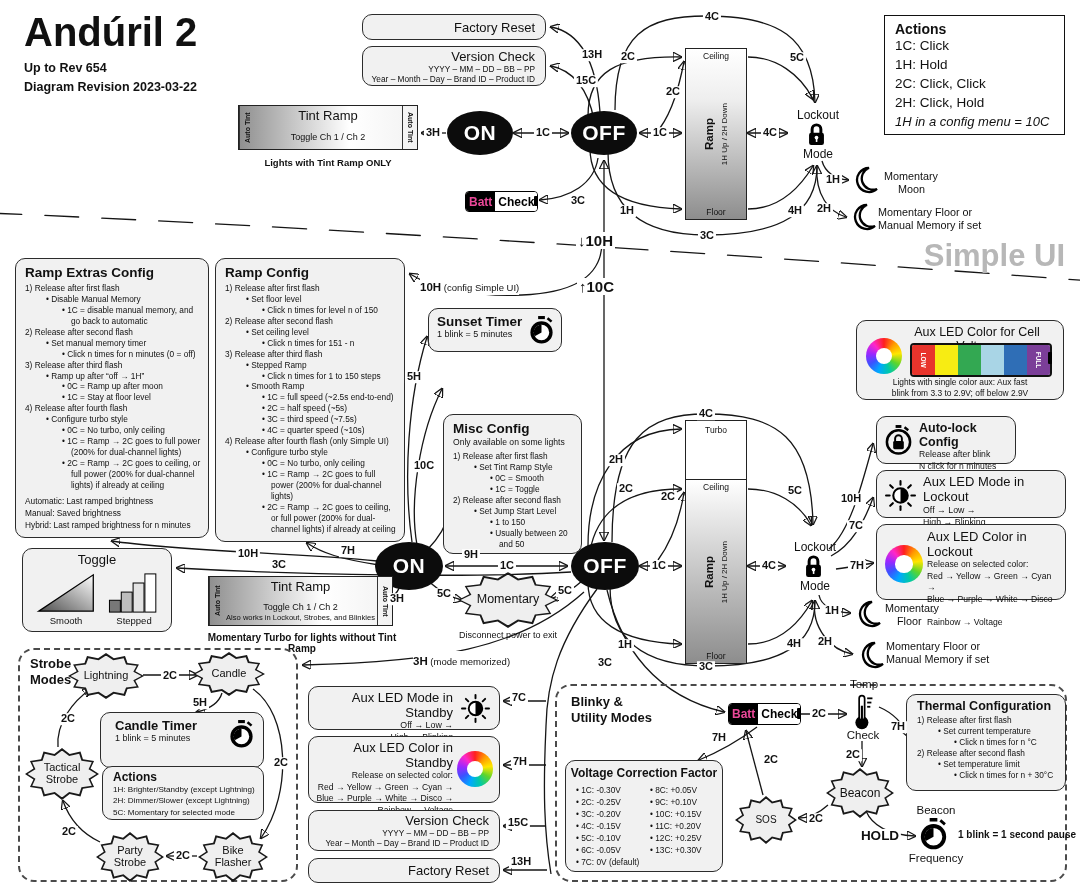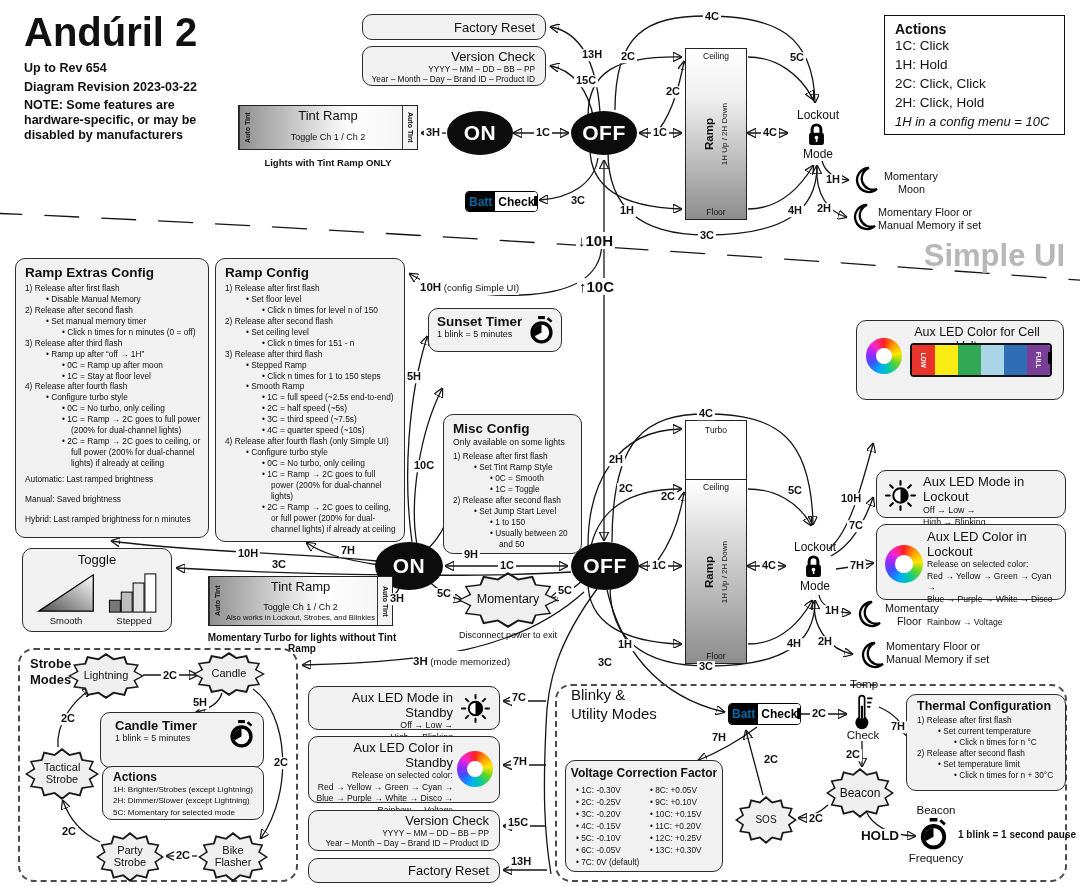--- a/index.html
+++ b/index.html
@@ -12,42 +12,42 @@
   .alabel{position:absolute;background:#fff;padding:0 2px;font-weight:bold;font-size:11px;line-height:1.05;white-space:nowrap;transform:translate(-50%,-50%)}
   .alabel.lg{font-size:13.5px}
   .nlbl{position:absolute;background:#fff;white-space:nowrap}
   .nlbl .b{font-weight:bold;font-size:11.5px}
   .nlbl .s{font-size:9.5px}
   .ptitle{font-weight:bold;font-size:13.5px;margin:0 0 3px 0}
   .pl{font-size:8.3px;line-height:1.32}
   .pl.n{padding-left:15px;text-indent:-15px}
   .pl.b1{padding-left:30px;text-indent:-9px}
   .pl.b2{padding-left:46px;text-indent:-9px}
-  .pl.f{margin-top:9px}
+  .pl.f{margin-top:1px}
   .pl.f0{margin-top:5px}
   .rightbox{text-align:right}
   .vt{writing-mode:vertical-rl;transform:rotate(180deg)}
   .vt2{writing-mode:vertical-rl}
   .rampbar{position:absolute;border:1.2px solid #222;background:linear-gradient(180deg,#ffffff 0%,#eeeeee 30%,#8d8d8d 100%)}
   .rampbar2{position:absolute;border:1.2px solid #222;background:#fff}
   .r2grad{position:absolute;left:0;right:0;top:58px;bottom:0;background:linear-gradient(180deg,#ffffff 0%,#8d8d8d 100%);border-top:1.1px solid #222}
   .rlab{position:absolute;left:0;right:0;text-align:center;font-size:8.5px}
   .vwrap{position:absolute;left:0;right:0;display:flex;justify-content:center;align-items:center;gap:5px}
   .rv1{font-size:11.5px;font-weight:bold}
   .rv2{font-size:8px}
   .tintbox{position:absolute;box-sizing:border-box;border:1.2px solid #222;background:linear-gradient(90deg,#8f8f8f 0%,#ffffff 62%,#f2f2f2 100%)}
   .tside{position:absolute;top:0;bottom:0;width:14px;display:flex;align-items:center;justify-content:center;font-size:7px;font-weight:bold}
   .tside.l{left:0;border-right:1px solid #333}
   .tside.r{right:0;border-left:1px solid #333}
   .tmain{position:absolute;left:15px;right:15px;top:2px;text-align:center}
   .ttitle{font-size:13px}
   .tsub{font-size:9px;margin-top:9px}
   .textra{font-size:7.6px;margin-top:1px}
   .batt{position:absolute;display:flex;align-items:stretch;border:1.6px solid #000;border-radius:4px;overflow:hidden;background:#fff;box-sizing:border-box}
-  .batt .b1{background:#000;color:#0369a1;font-weight:bold;font-size:12px;display:flex;align-items:center;padding:0 3px}
+  .batt .b1{background:#000;color:#ec4899;font-weight:bold;font-size:12px;display:flex;align-items:center;padding:0 3px}
   .batt .b2{color:#000;font-weight:bold;font-size:12px;display:flex;align-items:center;padding:0 3px;background:#fff}
   .nub{position:absolute;background:#000;border-radius:1px}
   .wheel{position:absolute;border-radius:50%;background:conic-gradient(#ff1f1f,#ff9a00,#ffe600,#5fd52a,#00c9a7,#00a8ff,#3b52ff,#9b27ff,#ff27c8,#ff1f1f)}
   .wheel>span{position:absolute;left:27%;top:27%;width:46%;height:46%;background:#fff;border-radius:50%}
   .vbar{position:absolute;display:flex;border:2.2px solid #111;border-radius:4px;overflow:hidden}
   .vseg{flex:1;position:relative}
   .vseg .vlab{position:absolute;left:50%;top:50%;transform:translate(-50%,-50%);color:#fff;font-size:6.5px;font-weight:bold;writing-mode:vertical-rl}
   .burst{position:absolute;background:#1a1a1a;clip-path:polygon(100% 50%,88.6% 60.4%,93.3% 75%,78.3% 78.3%,75% 93.3%,60.4% 88.6%,50% 100%,39.6% 88.6%,25% 93.3%,21.7% 78.3%,6.7% 75%,11.4% 60.4%,0% 50%,11.4% 39.6%,6.7% 25%,21.7% 21.7%,25% 6.7%,39.6% 11.4%,50% 0%,60.4% 11.4%,75% 6.7%,78.3% 21.7%,93.3% 25%,88.6% 39.6%)}
   .burst>.bin{position:absolute;left:2.6px;top:2.6px;right:2.6px;bottom:2.6px;background:#efefef;clip-path:polygon(100% 50%,88.6% 60.4%,93.3% 75%,78.3% 78.3%,75% 93.3%,60.4% 88.6%,50% 100%,39.6% 88.6%,25% 93.3%,21.7% 78.3%,6.7% 75%,11.4% 60.4%,0% 50%,11.4% 39.6%,6.7% 25%,21.7% 21.7%,25% 6.7%,39.6% 11.4%,50% 0%,60.4% 11.4%,75% 6.7%,78.3% 21.7%,93.3% 25%,88.6% 39.6%);display:flex;flex-direction:column;align-items:center;justify-content:center;font-size:11px;line-height:1.08;text-align:center}
   .dashpanel{position:absolute;border:2px dashed #4a4a4a;border-radius:16px;box-sizing:border-box}
@@ -139,21 +139,20 @@
     <path d="M763,795 L746,731" marker-end="url(#ah)"></path>
     <path d="M862,741 L862,766" marker-end="url(#ah)"></path>
     <path d="M828,805 C817,815 807,818 799,818" marker-end="url(#ah)"></path>
     <path d="M866,811 C872,825 888,835 915,836" marker-end="url(#ah)"></path>
   </svg>
 
   <div class="abs" style="left:24px;top:12px;width:210px">
     <div style="font-size:40px;font-weight:bold;line-height:1">Andúril 2</div>
     <div style="font-size:12.5px;font-weight:bold;margin-top:9px">Up to Rev 654</div>
     <div style="font-size:12.5px;font-weight:bold;margin-top:5px">Diagram Revision 2023-03-22</div>
-    <div style="font-size:12.5px;font-weight:bold;margin-top:4px;line-height:1.18">NOTE: Some features are hardware-specific, or may be disabled by manufacturers</div>
   </div>
 
   <div class="abs" style="left:884px;top:15px;width:181px;height:120px;border:1.8px solid #111;background:#fff;padding:5px 10px">
     <div style="font-weight:bold;font-size:14px">Actions</div>
     <div>
 
     <div style="font-size:13.5px;line-height:1.4">1C: Click</div>
         <div style="font-size:13.5px;line-height:1.4">1H: Hold</div>
         <div style="font-size:13.5px;line-height:1.4">2C: Click, Click</div>
         <div style="font-size:13.5px;line-height:1.4">2H: Click, Hold</div>
@@ -231,20 +230,21 @@
   <div class="uibig" style="left:820px;top:238px;width:245px">Simple UI</div>
   <div class="swlabel" style="left:576px;top:232px">↓10H</div>
   <div class="swlabel" style="left:577px;top:278px">↑10C</div>
 
   <div class="rbox" style="left:15px;top:258px;width:194px;height:280px;padding:6px 6px 4px 9px">
     <div class="ptitle">Ramp Extras Config</div>
     <div>
 
     <div class="pl n">1)  Release after first flash</div>
         <div class="pl b1">•  Disable Manual Memory</div>
+        <div class="pl b2">•  1C = disable manual memory, and go back to automatic</div>
         <div class="pl n">2)  Release after second flash</div>
         <div class="pl b1">•  Set manual memory timer</div>
         <div class="pl b2">•  Click n times for n minutes (0 = off)</div>
         <div class="pl n">3)  Release after third flash</div>
         <div class="pl b1">•  Ramp up after “off → 1H”</div>
         <div class="pl b2">•  0C = Ramp up after moon</div>
         <div class="pl b2">•  1C = Stay at floor level</div>
         <div class="pl n">4)  Release after fourth flash</div>
         <div class="pl b1">•  Configure turbo style</div>
         <div class="pl b2">•  0C = No turbo, only ceiling</div>
@@ -328,22 +328,43 @@
         </div>
       <div class="vseg" id="vseg1" style="background: rgb(247, 236, 19);"></div>
       <div class="vseg" id="vseg2" style="background: rgb(51, 168, 82);"></div>
       <div class="vseg" id="vseg3" style="background: rgb(169, 213, 230);"></div>
       <div class="vseg" id="vseg4" style="background: rgb(47, 110, 182);"></div>
       <div class="vseg" id="vseg5" style="background: rgb(123, 62, 152);">
           <span class="vlab">FULL</span>
         </div>
     </div>
     <div class="nub" style="left:191px;top:31px;width:4px;height:12px"></div>
-  </div>
-
+    <div style="position:absolute;left:0;right:0;top:56px;text-align:center;font-size:8.4px;line-height:1.25">
+      <div>Lights with single color aux: Aux fast</div>
+      <div>blink from 3.3 to 2.9V; off below 2.9V</div>
+    </div>
+  </div>
+
+  <div class="rbox" style="left:876px;top:416px;width:140px;height:48px;padding:4px 6px 0 42px">
+    <span class="icon" style="left:7px;top:8px">
+      <svg width="29" height="31" viewBox="0 0 30 32">
+          <rect x="12" y="0" width="6" height="3" fill="#000"></rect>
+          <rect x="20.5" y="2.5" width="5" height="2.5" transform="rotate(38 23 4)" fill="#000"></rect>
+          <circle cx="15" cy="17.5" r="12" fill="none" stroke="#000" stroke-width="2.6"></circle>
+          <path d="M11.5,17 v-3 a3.5,3.5 0 0 1 7,0 v3" fill="none" stroke="#000" stroke-width="2"></path>
+          <rect x="9.5" y="16.5" width="11" height="8.5" rx="1.5" fill="#000"></rect>
+        </svg>
+    </span>
+    <div style="font-size:12.5px;font-weight:bold">Auto-lock Config</div>
+    <div>
+
+    <div style="font-size:8.6px;line-height:1.35">Release after blink</div>
+        <div style="font-size:8.6px;line-height:1.35">N click for n minutes</div>
+      </div>
+  </div>
 
   <div class="rbox" style="left:876px;top:470px;width:190px;height:48px;padding:3px 6px 0 46px">
     <span class="icon" style="left:8px;top:9px">
       <svg width="31" height="31" viewBox="0 0 30 30">
           <g stroke="#000" stroke-width="2" stroke-linecap="round">
             <line x1="15" y1="1" x2="15" y2="4.5"></line>
             <line x1="15" y1="25.5" x2="15" y2="29"></line>
             <line x1="1" y1="15" x2="4.5" y2="15"></line>
             <line x1="25.5" y1="15" x2="29" y2="15"></line>
             <line x1="5" y1="5" x2="7.6" y2="7.6"></line>
@@ -516,21 +537,21 @@
           <circle cx="14" cy="17" r="8" fill="#fff"></circle>
           <path d="M14,17 L14,9 A8,8 0 0 0 7,21 z" fill="#000"></path>
         </svg>
     </span>
   </div>
 
   <div class="rbox" style="left:102px;top:766px;width:162px;height:54px;padding:3px 6px 0 10px">
     <div style="font-size:12px;font-weight:bold">Actions</div>
     <div>
 
-    <div style="font-size:8.1px;line-height:1.4">1H: Brighter/Strobes (except Lightning)</div>
+    <div style="font-size:8.1px;line-height:1.4">1H: Brighter/Standby (except Lightning)</div>
         <div style="font-size:8.1px;line-height:1.4">2H: Dimmer/Slower (except Lightning)</div>
         <div style="font-size:8.1px;line-height:1.4">5C: Momentary for selected mode</div>
       </div>
   </div>
 
   <div class="rbox rightbox" style="left:308px;top:686px;width:192px;height:44px;padding:3px 46px 0 6px">
     <div style="font-size:13px">Aux LED Mode in Standby</div>
     <div>
 
     <div style="font-size:8.8px;line-height:1.35">Off → Low →</div>
@@ -572,21 +593,21 @@
     <div style="font-size:13px">Version Check</div>
     <div style="font-size:8.3px">YYYY – MM – DD – BB – PP</div>
     <div style="font-size:8.3px">Year – Month – Day – Brand ID – Product ID</div>
   </div>
 
   <div class="rbox rightbox" style="left:308px;top:858px;width:192px;height:25px;display:flex;align-items:center;justify-content:flex-end;padding-right:10px;font-size:13px">
     <span>Factory Reset</span>
   </div>
 
   <div class="dashpanel" style="left:555px;top:684px;width:512px;height:198px">
-    <div style="position:absolute;left:14px;top:0;font-weight:normal;font-size:15px;line-height:1.25">
+    <div style="position:absolute;left:14px;top:8px;font-weight:bold;font-size:13px;line-height:1.25">
       <div>Blinky &amp;</div>
       <div>Utility Modes</div>
     </div>
   </div>
 
   <div class="batt" style="left:728px;top:703px;height:22px">
     <span class="b1">Batt</span>
     <span class="b2">Check</span>
   </div>
   <div class="nub" style="left:797px;top:708px;width:4px;height:11px"></div>

